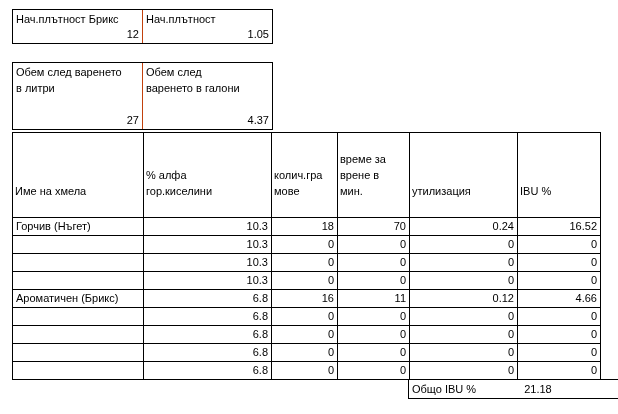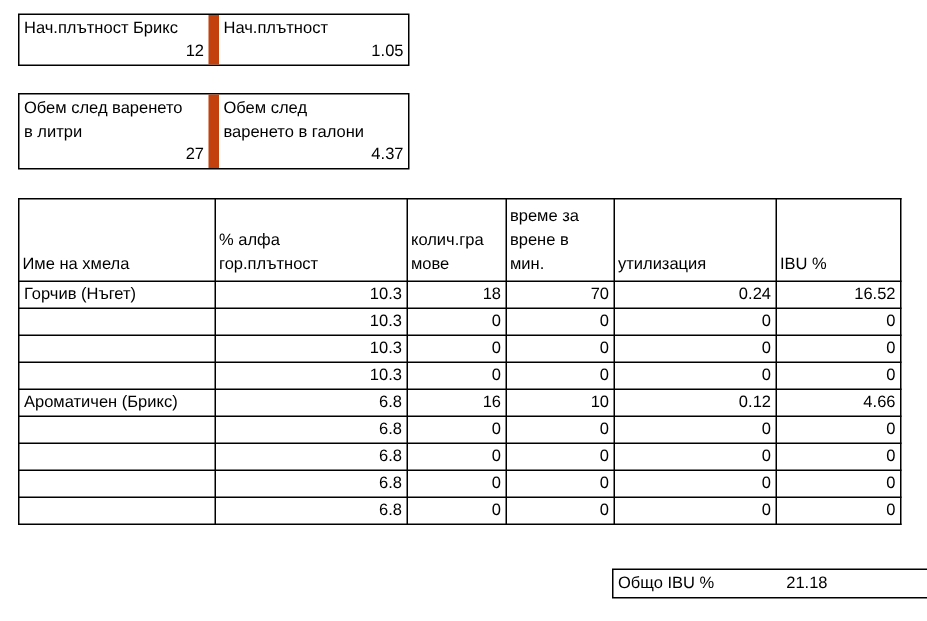--- a/index.html
+++ b/index.html
@@ -28,25 +28,25 @@
     background: #fff;
   }
   .mini-cell {
     flex: 1;
     padding: 1px 3px;
     display: flex;
     flex-direction: column;
     justify-content: space-between;
     overflow: hidden;
   }
-  .mini-cell + .mini-cell { border-left: 7px solid #c2410c; }
+  .mini-cell + .mini-cell { border-left: 1px solid #c2410c; }
   .mini-label { white-space: pre-line; line-height: 16px; text-align: left; }
   .mini-value { text-align: right; line-height: 15px; }
   #gravity-table { top: 9px;  height: 35px; }
-  #volume-table  { top: 62px; height: 51px; }
+  #volume-table  { top: 62px; height: 68px; }
 
   
   table.hops {
     position: absolute;
     left: 12px;
     top: 132px;
     border-collapse: collapse;
     table-layout: fixed;
     background: #fff;
   }
@@ -59,21 +59,21 @@
   .hops th, .hops td {
     border: 1px solid #000;
     font-weight: normal;
     font-size: 11px;
     overflow: hidden;
   }
   .hops th {
     height: 49px;
     vertical-align: bottom;
     text-align: left;
-    padding: 3px 2px;
+    padding: 18px 2px;
     line-height: 16px;
     white-space: pre-line;
   }
   .hops td {
     height: 17px;
     line-height: 17px;
     padding: 0 3px;
     white-space: nowrap;
   }
   .hops td.name-cell { text-align: left; }
@@ -130,21 +130,21 @@
         <col class="c1">
         <col class="c2">
         <col class="c3">
         <col class="c4">
         <col class="c5">
     </colgroup>
     <thead>
       <tr>
           <th>Име на хмела</th>
           <th>% алфа
-гор.плътност</th>
+гор.киселини</th>
           <th>колич.гра
 мове</th>
           <th>време за
 врене в
 мин.</th>
           <th>утилизация</th>
           <th>IBU %</th>
         </tr>
     </thead>
     <tbody>
@@ -177,21 +177,21 @@
           <td class="num-cell">10.3</td>
           <td class="num-cell">0</td>
           <td class="num-cell">0</td>
           <td class="num-cell">0</td>
           <td class="num-cell">0</td>
         </tr>
         <tr>
           <td class="name-cell">Ароматичен (Брикс)</td>
           <td class="num-cell">6.8</td>
           <td class="num-cell">16</td>
-          <td class="num-cell">10</td>
+          <td class="num-cell">11</td>
           <td class="num-cell">0.12</td>
           <td class="num-cell">4.66</td>
         </tr>
         <tr>
           <td class="name-cell"></td>
           <td class="num-cell">6.8</td>
           <td class="num-cell">0</td>
           <td class="num-cell">0</td>
           <td class="num-cell">0</td>
           <td class="num-cell">0</td>

